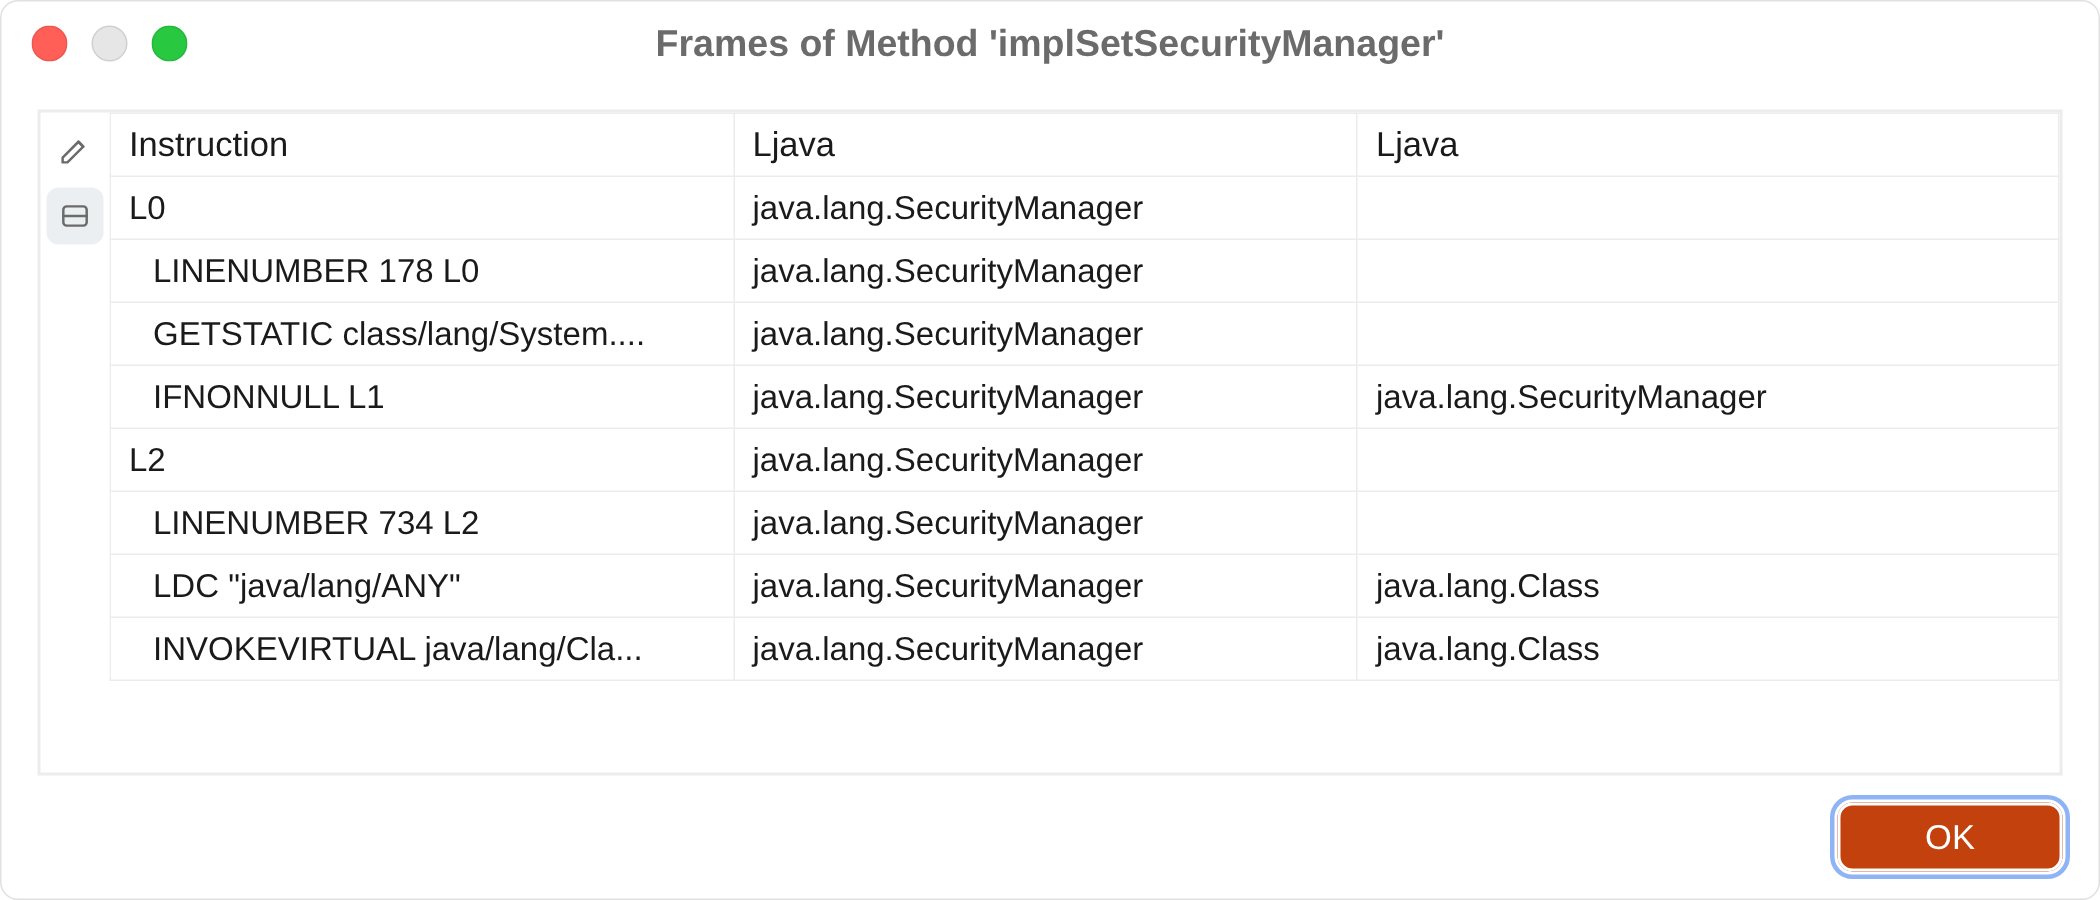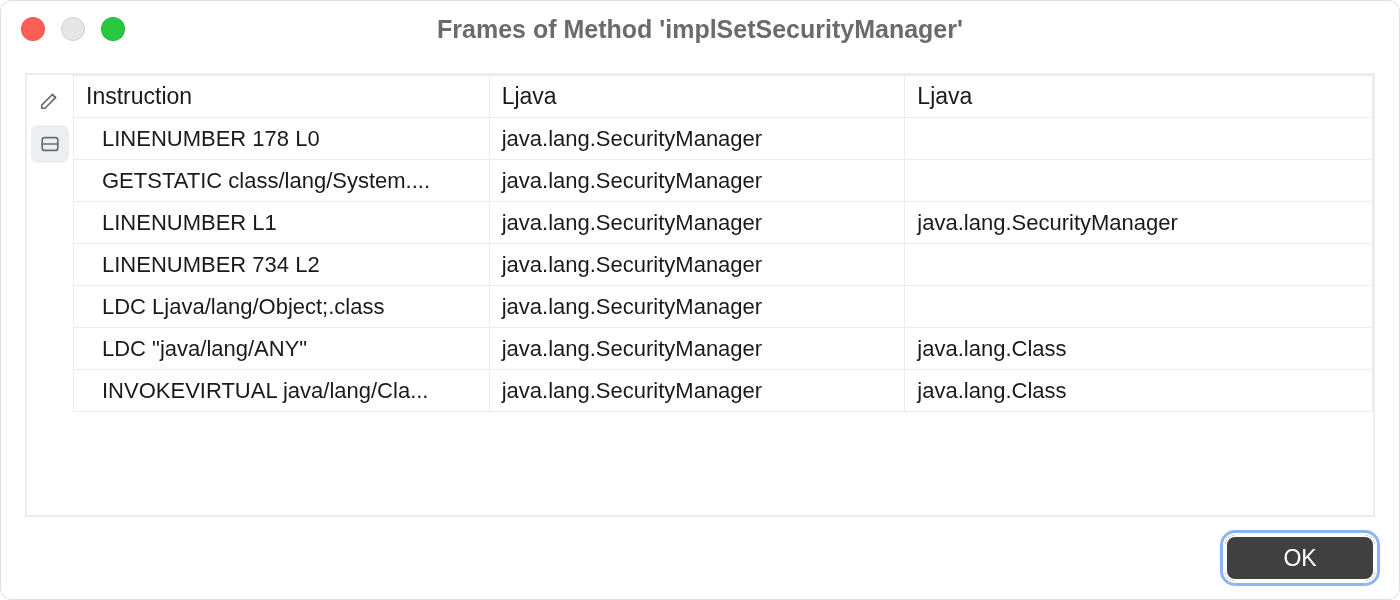--- a/index.html
+++ b/index.html
@@ -117,21 +117,21 @@
   .footer {
     flex: 0 0 auto;
     padding: 10px 24px 18px 24px;
     display: flex;
     justify-content: flex-end;
   }
   .ok-btn {
     min-width: 150px;
     height: 46px;
     border-radius: 10px;
-    background: #404040;
+    background: #c2410c;
     color: #fff;
     font-size: 23px;
     font-weight: 500;
     border: none;
     outline: 3px solid #8fb4f5;
     outline-offset: 2px;
     box-shadow: inset 0 0 0 2px #fff;
     cursor: pointer;
   }
   svg { display:block; }
@@ -177,41 +177,46 @@
           </colgroup>
           <thead>
             <tr>
               <th>Instruction</th>
               <th>Ljava</th>
               <th>Ljava</th>
             </tr>
           </thead>
           <tbody id="tbody">
               <tr>
+                <td class="instr depth-0">L0</td>
+                <td>java.lang.SecurityManager</td>
+                <td></td>
+              </tr>
+              <tr>
                 <td class="instr depth-1">LINENUMBER 178 L0</td>
                 <td>java.lang.SecurityManager</td>
                 <td></td>
               </tr>
               <tr>
                 <td class="instr depth-1">GETSTATIC class/lang/System....</td>
                 <td>java.lang.SecurityManager</td>
                 <td></td>
               </tr>
               <tr>
-                <td class="instr depth-1">LINENUMBER L1</td>
-                <td>java.lang.SecurityManager</td>
-                <td>java.lang.SecurityManager</td>
+                <td class="instr depth-1">IFNONNULL L1</td>
+                <td>java.lang.SecurityManager</td>
+                <td>java.lang.SecurityManager</td>
+              </tr>
+              <tr>
+                <td class="instr depth-0">L2</td>
+                <td>java.lang.SecurityManager</td>
+                <td></td>
               </tr>
               <tr>
                 <td class="instr depth-1">LINENUMBER 734 L2</td>
-                <td>java.lang.SecurityManager</td>
-                <td></td>
-              </tr>
-              <tr>
-                <td class="instr depth-1">LDC Ljava/lang/Object;.class</td>
                 <td>java.lang.SecurityManager</td>
                 <td></td>
               </tr>
               <tr>
                 <td class="instr depth-1">LDC "java/lang/ANY"</td>
                 <td>java.lang.SecurityManager</td>
                 <td>java.lang.Class</td>
               </tr>
               <tr>
                 <td class="instr depth-1">INVOKEVIRTUAL java/lang/Cla...</td>

